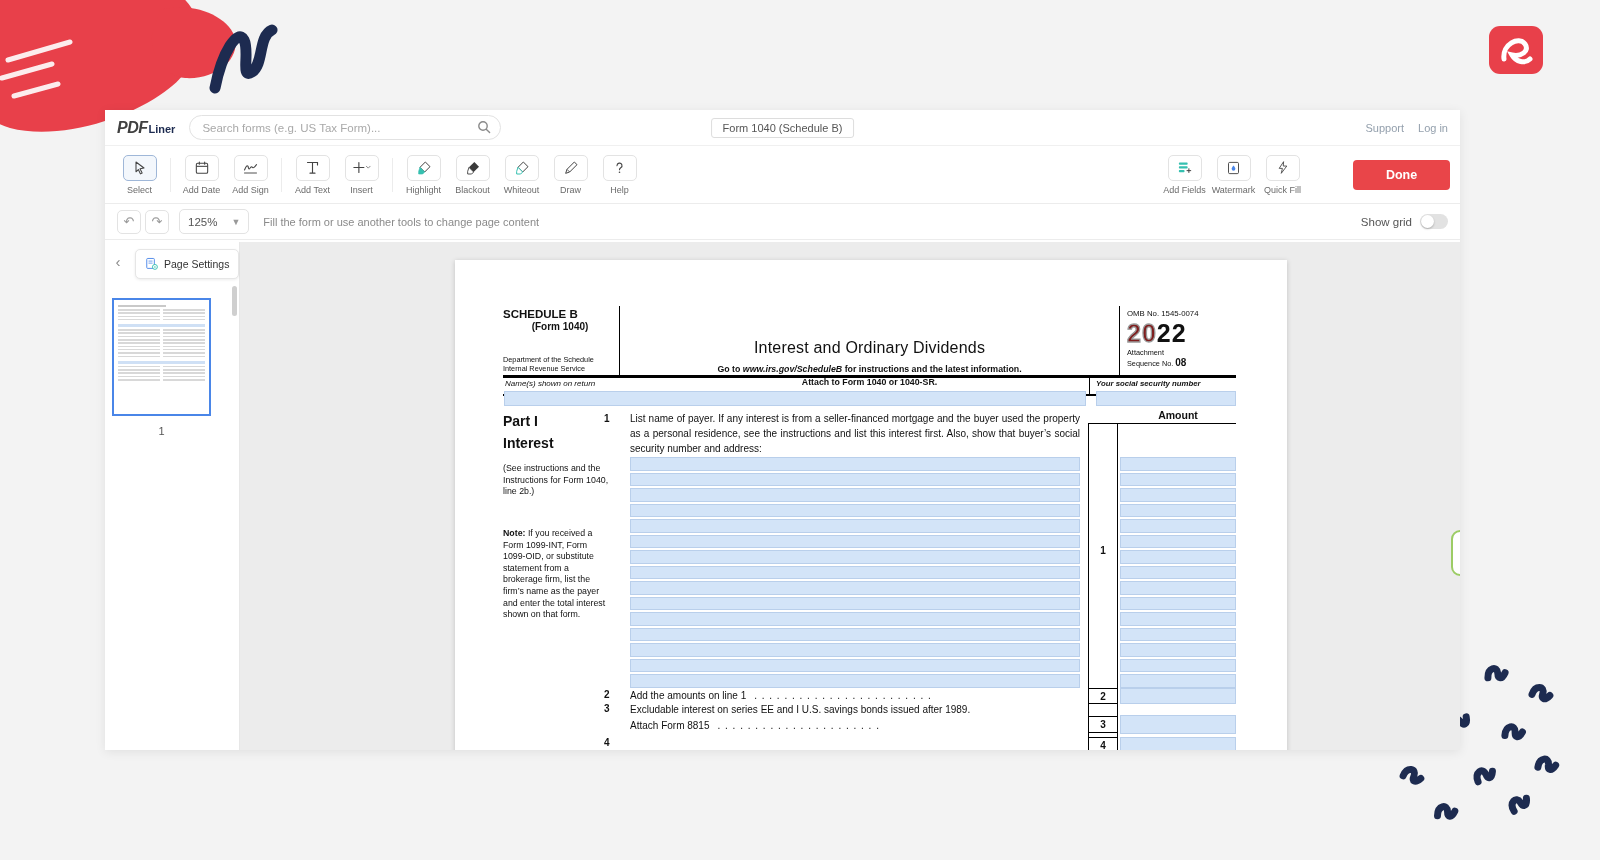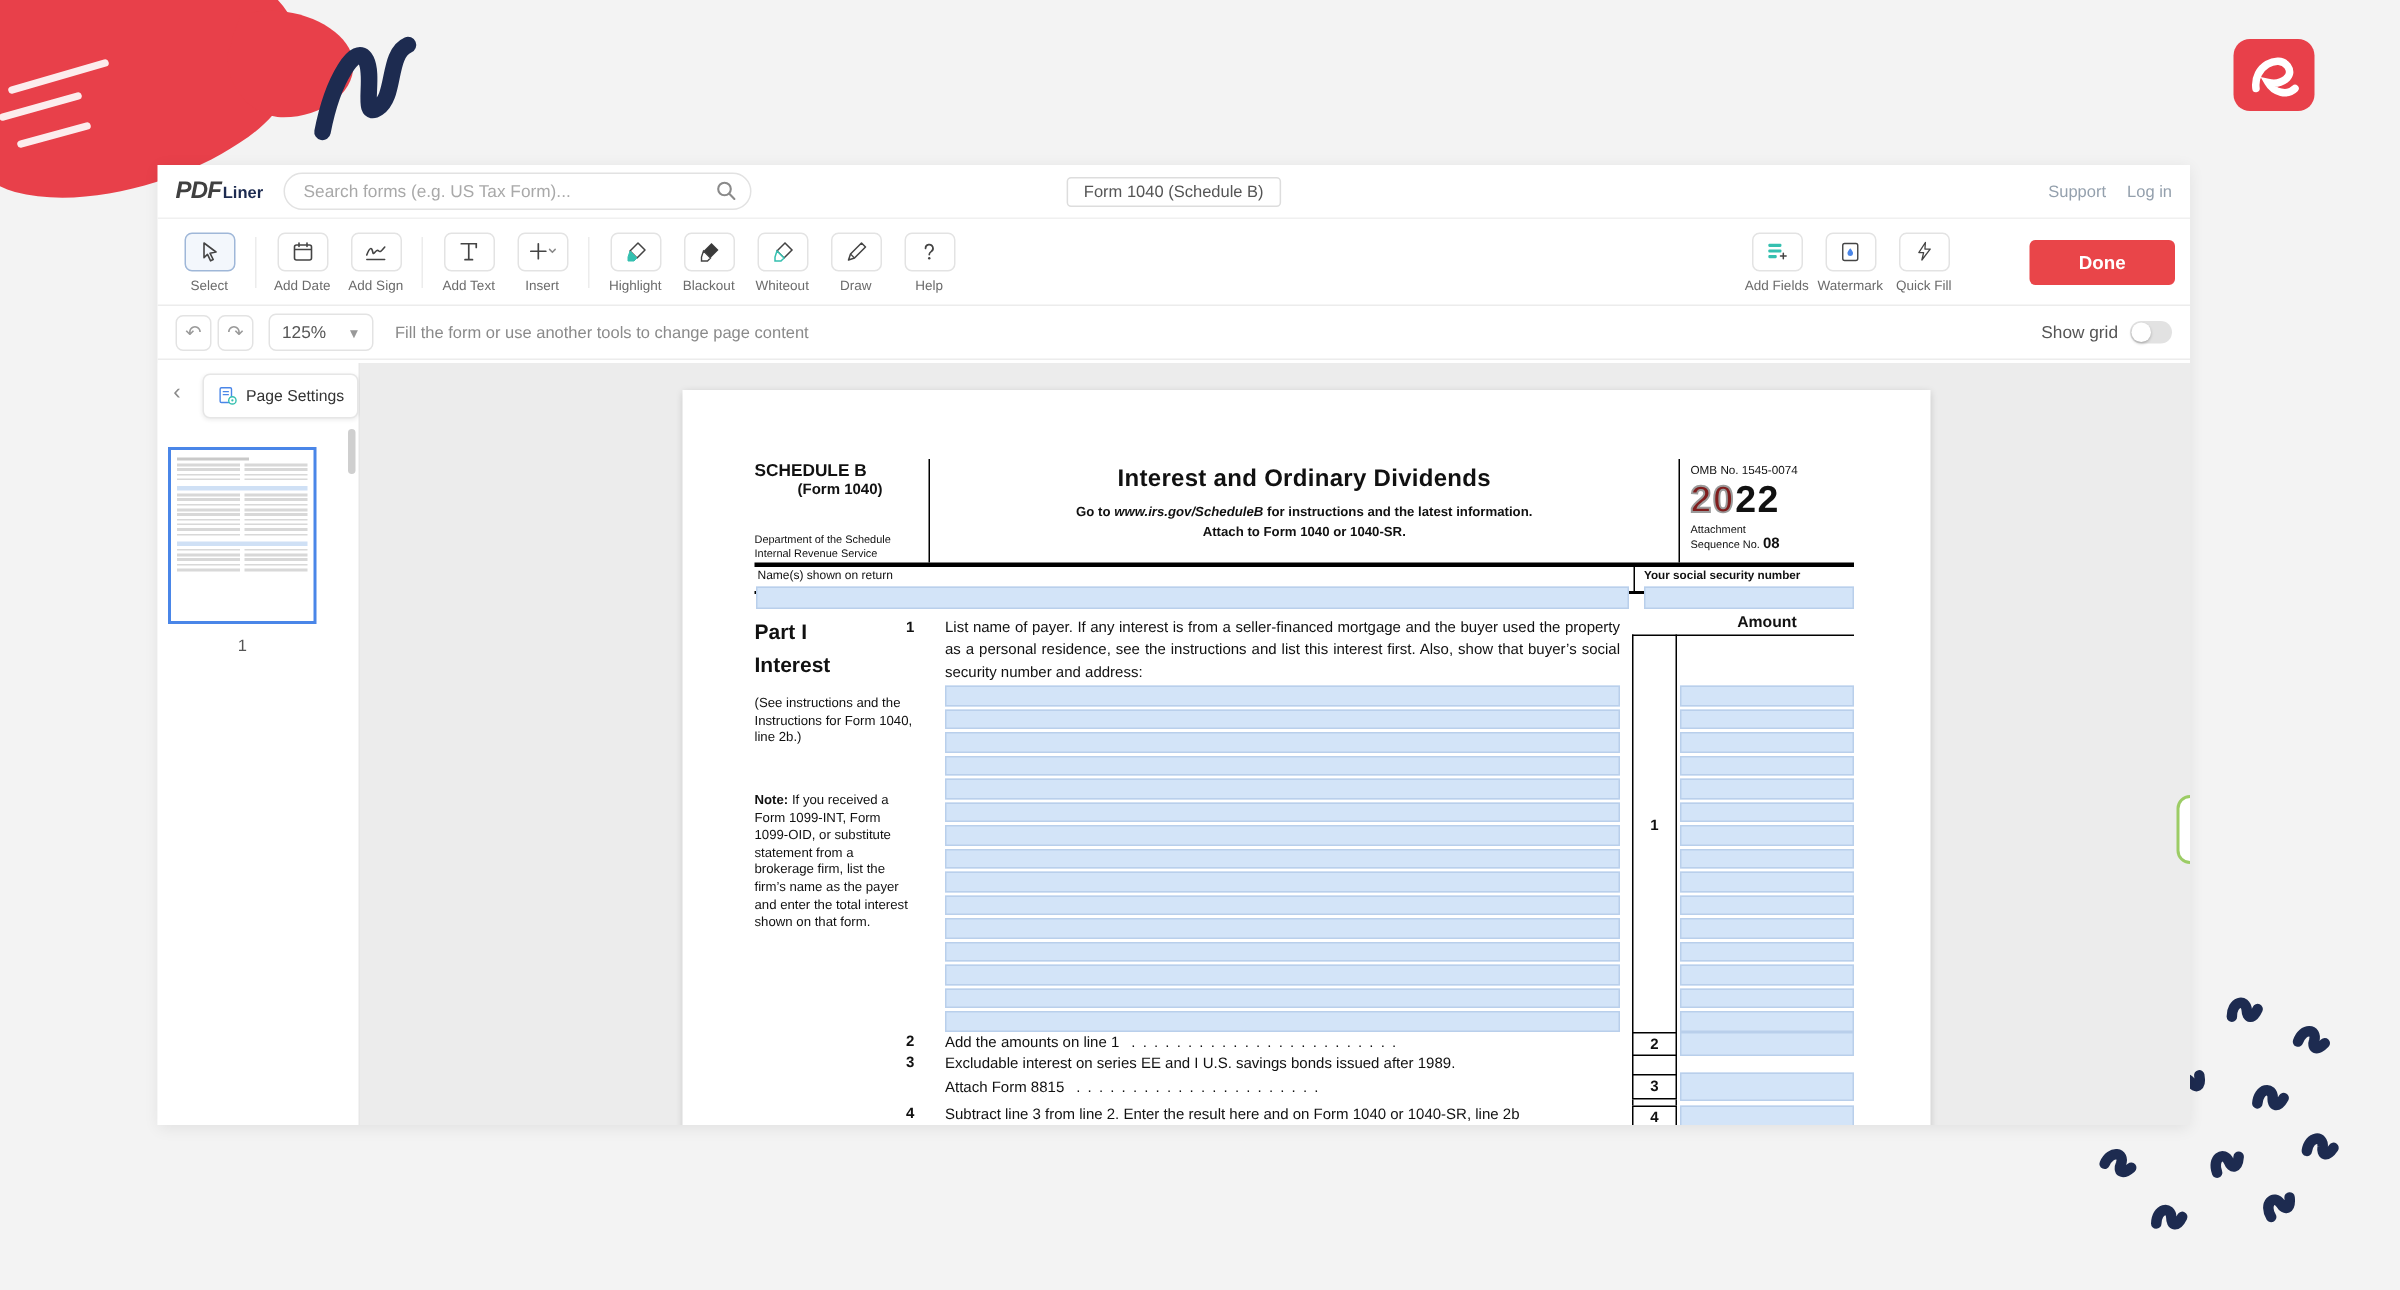--- a/index.html
+++ b/index.html
@@ -86,33 +86,33 @@
              box-shadow:0 1px 5px rgba(0,0,0,.18); color:#111; }
   .abs { position:absolute; }
   .bluefield { background:#d3e4f8; border:1px solid #b9cfeb; cursor:text; }
 
   .f-header { left:48px; top:46px; width:733px; height:72px; border-bottom:3px solid #000; display:flex; }
   .fh-left { width:117px; border-right:1px solid #000; padding:2px 2px 2px 0; display:flex; flex-direction:column; }
   .fh-left .sched { font-size:11.5px; font-weight:700; }
   .fh-left .f1040 { font-size:10px; font-weight:700; margin-top:1px;text-align:center; }
   .fh-left .dept { font-size:7.3px; margin-top:auto; line-height:1.25; }
   .fh-mid { flex:1; border-right:1px solid #000; text-align:center; padding-top:5px; }
-  .fh-mid .ftitle { font-size:16px; font-weight:700; letter-spacing:.2px; }
+  .fh-mid .ftitle { font-size:16px; font-weight:400; letter-spacing:.2px;margin-top:28px; }
   .fh-mid .goto { font-size:8.8px; font-weight:700; margin-top:7px; }
   .fh-mid .goto i { font-style:italic; }
   .fh-mid .attach { font-size:8.8px; font-weight:700; margin-top:3px; }
   .fh-right { width:116px; padding:3px 0 0 7px; }
   .fh-right .omb { font-size:7.8px; }
   .fh-right .year { font-size:25px; font-weight:800; letter-spacing:1px; line-height:1; margin-top:3px; }
   .fh-right .year .y20 { color:#7f1d1d; -webkit-text-stroke:1.3px #9a9a9a; }
   .fh-right .year .y22 { color:#111; }
   .fh-right .attseq { font-size:7.3px; line-height:1.25; margin-top:2px; }
   .fh-right .attseq b { font-size:10px; }
 
-  .f-names { left:48px; top:118px; width:733px; height:18px; border-bottom:2px solid #000; display:flex; }
+  .f-names { left:48px; top:118px; width:733px; height:18px; border-bottom:2px solid #000; display:flex;font-style:italic; }
   .fn-left { width:587px; border-right:1px solid #000; position:relative; }
   .fn-left .lbl { font-size:8px; padding:1px 0 0 2px; }
   .fn-left .bluefield { position:absolute; left:1px; right:3px; top:13px; height:15px; }
   .fn-right { flex:1; position:relative; }
   .fn-right .lbl { font-size:7.8px; font-weight:700; padding:1px 0 0 6px; }
   .fn-right .bluefield { position:absolute; left:6px; right:0; top:13px; height:15px; }
 
   .part-label { left:48px; top:153px; font-size:14px; font-weight:700; }
   .part-title { left:48px; top:175px; font-size:14px; font-weight:700; }
   .note { left:48px; width:108px; font-size:8.8px; line-height:1.32; color:#111; }
@@ -551,20 +551,19 @@
         <div class="abs lnum l3n">3</div>
         <div class="abs formline l3a">Excludable interest on series EE and I U.S. savings bonds issued after 1989.</div>
         <div class="abs formline dotrow l3b">
           <span>Attach Form 8815</span>
           <span class="dots">.  .  .  .  .  .  .  .  .  .  .  .  .  .  .  .  .  .  .  .  .  .</span>
         </div>
         <div class="abs numbox b3">3</div>
         <div class="abs bluefield amt3"></div>
 
         <div class="abs lnum l4n">4</div>
-        <div class="abs formline l4">Subtract line 3 from line 2. Enter the result here and on Form 1040 or 1040-SR, line 2b</div>
         <div class="abs numbox b4">4</div>
         <div class="abs bluefield amt4"></div>
 
       </div>
     </div>
   </div>
 </div>
 
 </body></html>

